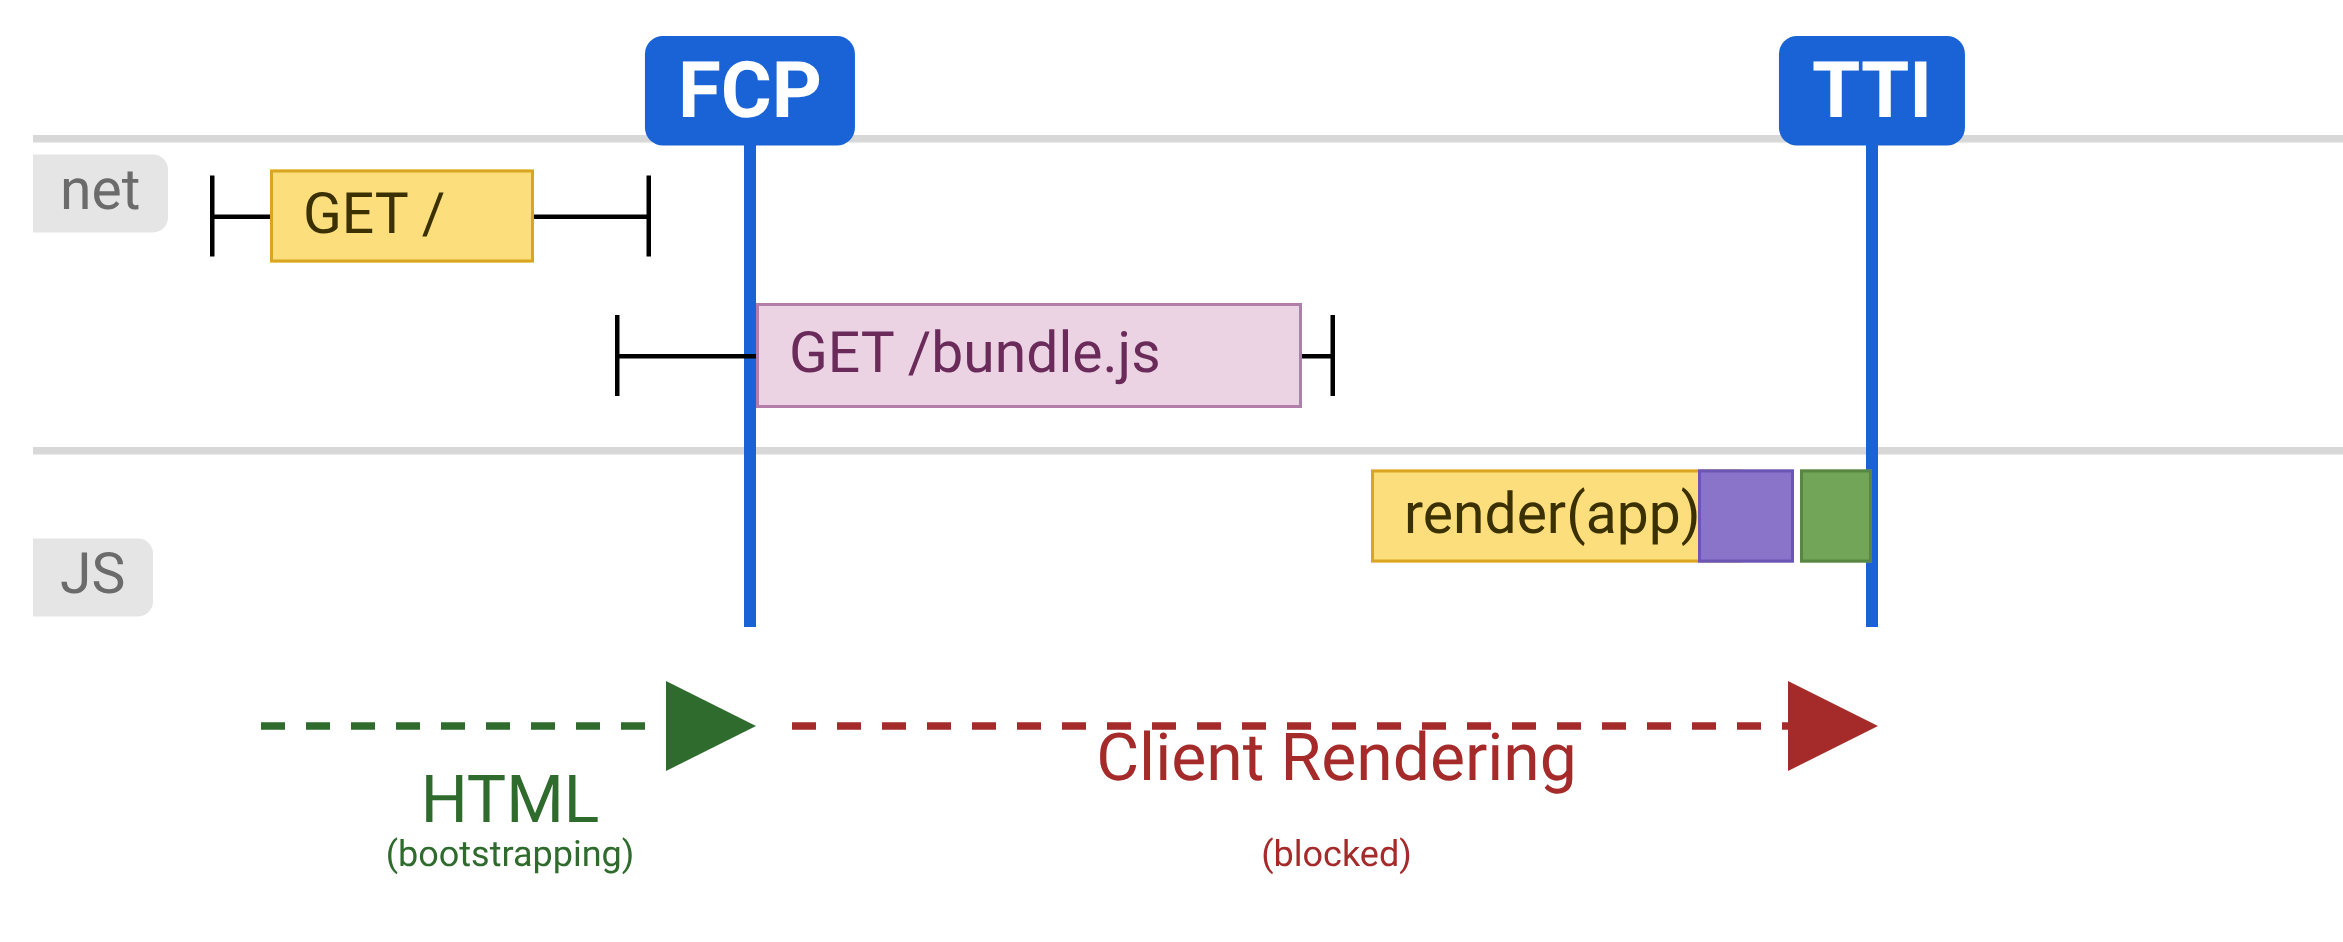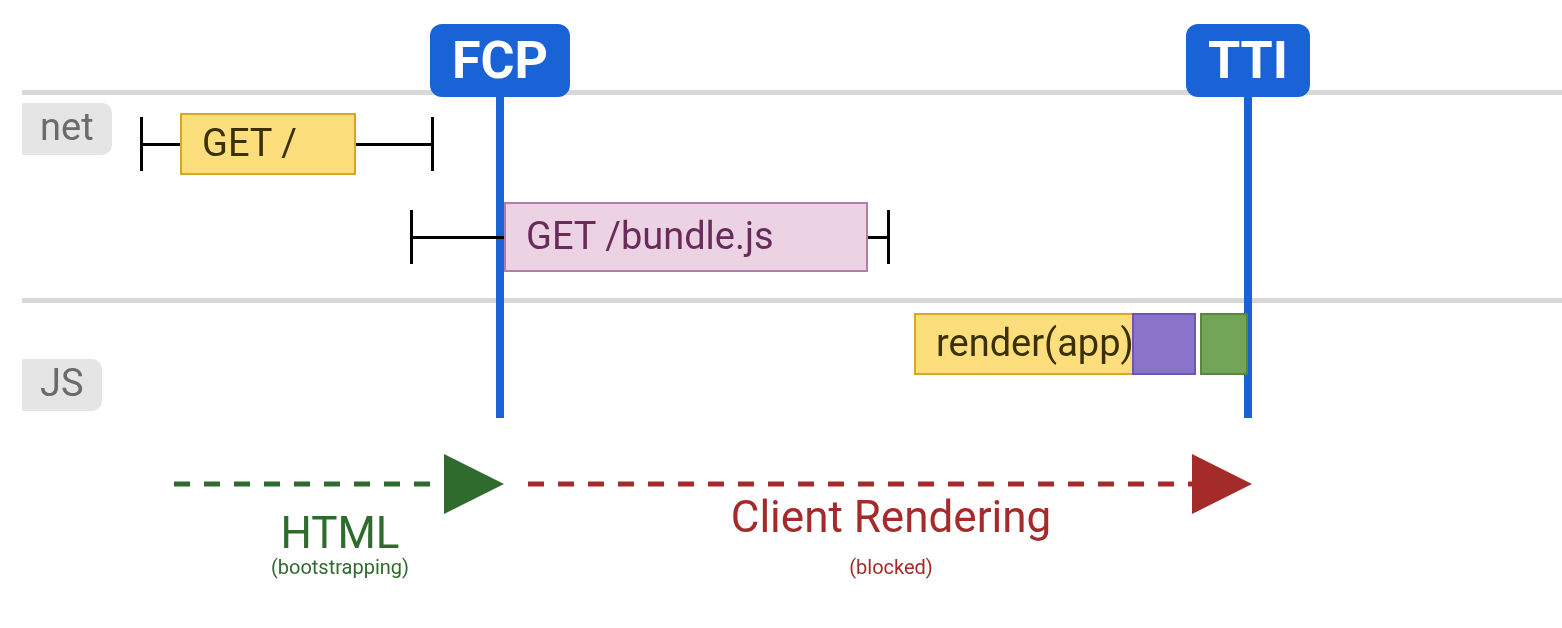--- a/index.html
+++ b/index.html
@@ -85,21 +85,21 @@
   }
   .phase-label-main {
     position: absolute;
     font-size: 44px;
     text-align: center;
     transform: translateX(-50%);
     line-height: 1.15;
   }
   .phase-label-sub {
     position: absolute;
-    font-size: 20px;
+    font-size: 24px;
     text-align: center;
     transform: translateX(-50%);
     line-height: 1.1;
   }
   .green-text { color: #2f6b2d; }
   .red-text { color: #a52a2a; }
   svg.arrow {
     position: absolute;
     overflow: visible;
   }
@@ -149,16 +149,16 @@
   <div class="phase-label-sub green-text" style="left:340px; top:556px;">(bootstrapping)</div>
 
   <svg class="arrow" style="left:528px; top:472px;" width="726" height="24">
     <defs>
       <marker id="arrow-red" markerWidth="12" markerHeight="12" refX="10" refY="6" orient="auto">
         <path d="M0,0 L12,6 L0,12 Z" fill="#a52a2a"></path>
       </marker>
     </defs>
     <line x1="0" y1="12" x2="714" y2="12" stroke="#a52a2a" stroke-width="5" stroke-dasharray="16 14" marker-end="url(#arrow-red)"></line>
   </svg>
-  <div class="phase-label-main red-text" style="left:891px; top:492px;text-align:right;">Client Rendering</div>
+  <div class="phase-label-main red-text" style="left:891px; top:480px;text-align:right;">Client Rendering</div>
   <div class="phase-label-sub red-text" style="left:891px; top:556px;">(blocked)</div>
 
 </div>
 
 </body></html>

